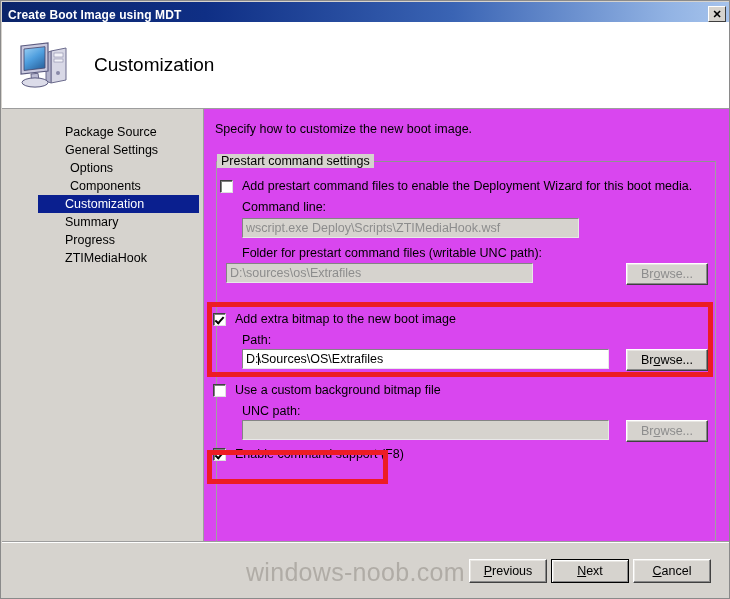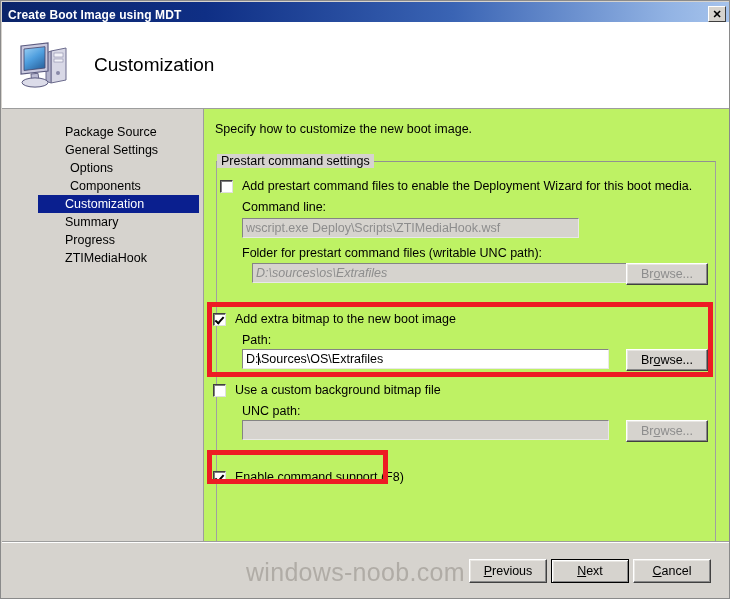--- a/index.html
+++ b/index.html
@@ -129,21 +129,21 @@
     position: absolute;
     left: 201px; top: 0;
     width: 1px; height: 490px;
     background: #9d9d9d;
   }
 
   .content {
     position: absolute;
     left: 202px; top: 0;
     width: 526px; height: 490px;
-    background: #bef264;
+    background: #d946ef;
     box-sizing: border-box;
   }
   .intro-text {
     position: absolute;
     left: 11px; top: 13px;
     font-size: 12.5px;
     color: #000000;
     white-space: nowrap;
   }
 
@@ -370,21 +370,21 @@
 
   <div class="row checkbox-row" style="left:219px; top:178px;">
     <div class="checkbox"></div>
     <div class="checkbox-label">Add prestart command files to enable the Deployment Wizard for this boot media.</div>
   </div>
 
   <div class="row field-label" style="left:241px; top:199px;">Command line:</div>
   <div class="row textfield disabled" style="left:241px; top:217px; width:337px;">wscript.exe Deploy\Scripts\ZTIMediaHook.wsf</div>
 
   <div class="row field-label" style="left:241px; top:245px;">Folder for prestart command files (writable UNC path):</div>
-  <div class="row textfield disabled" style="left:251px; top:262px; width:379px;font-style:italic;">D:\sources\os\Extrafiles</div>
+  <div class="row textfield disabled" style="left:225px; top:262px; width:307px;">D:\sources\os\Extrafiles</div>
   <div class="row btn disabled" style="left:625px; top:262px; width:82px; height:22px;">
     <span>Br<span class="acc">o</span>wse...</span>
   </div>
 
   <div class="row checkbox-row" style="left:212px; top:311px;">
     <div class="checkbox checked"></div>
     <div class="checkbox-label">Add extra bitmap to the new boot image</div>
   </div>
   <div class="row field-label" style="left:241px; top:332px;">Path:</div>
   <div class="row textfield" style="left:241px; top:348px; width:367px;"><span>D:</span><span class="caret"></span><span>\Sources\OS\Extrafiles</span></div>
@@ -395,21 +395,21 @@
   <div class="row checkbox-row" style="left:212px; top:382px;">
     <div class="checkbox"></div>
     <div class="checkbox-label">Use a custom background bitmap file</div>
   </div>
   <div class="row field-label" style="left:241px; top:403px;">UNC path:</div>
   <div class="row textfield disabled" style="left:241px; top:419px; width:367px;"></div>
   <div class="row btn disabled" style="left:625px; top:419px; width:82px; height:22px;">
     <span>Br<span class="acc">o</span>wse...</span>
   </div>
 
-  <div class="row checkbox-row" style="left:212px; top:469px;">
+  <div class="row checkbox-row" style="left:212px; top:446px;">
     <div class="checkbox checked"></div>
     <div class="checkbox-label">Enable command support (F8)</div>
   </div>
 
   <div class="redbox" style="left:206px; top:301px; width:506px; height:75px;"></div>
   <div class="redbox" style="left:206px; top:449px; width:181px; height:34px;"></div>
 
   <div class="footer-rule-dark"></div>
   <div class="footer-rule-light"></div>
   <div class="footer"></div>

